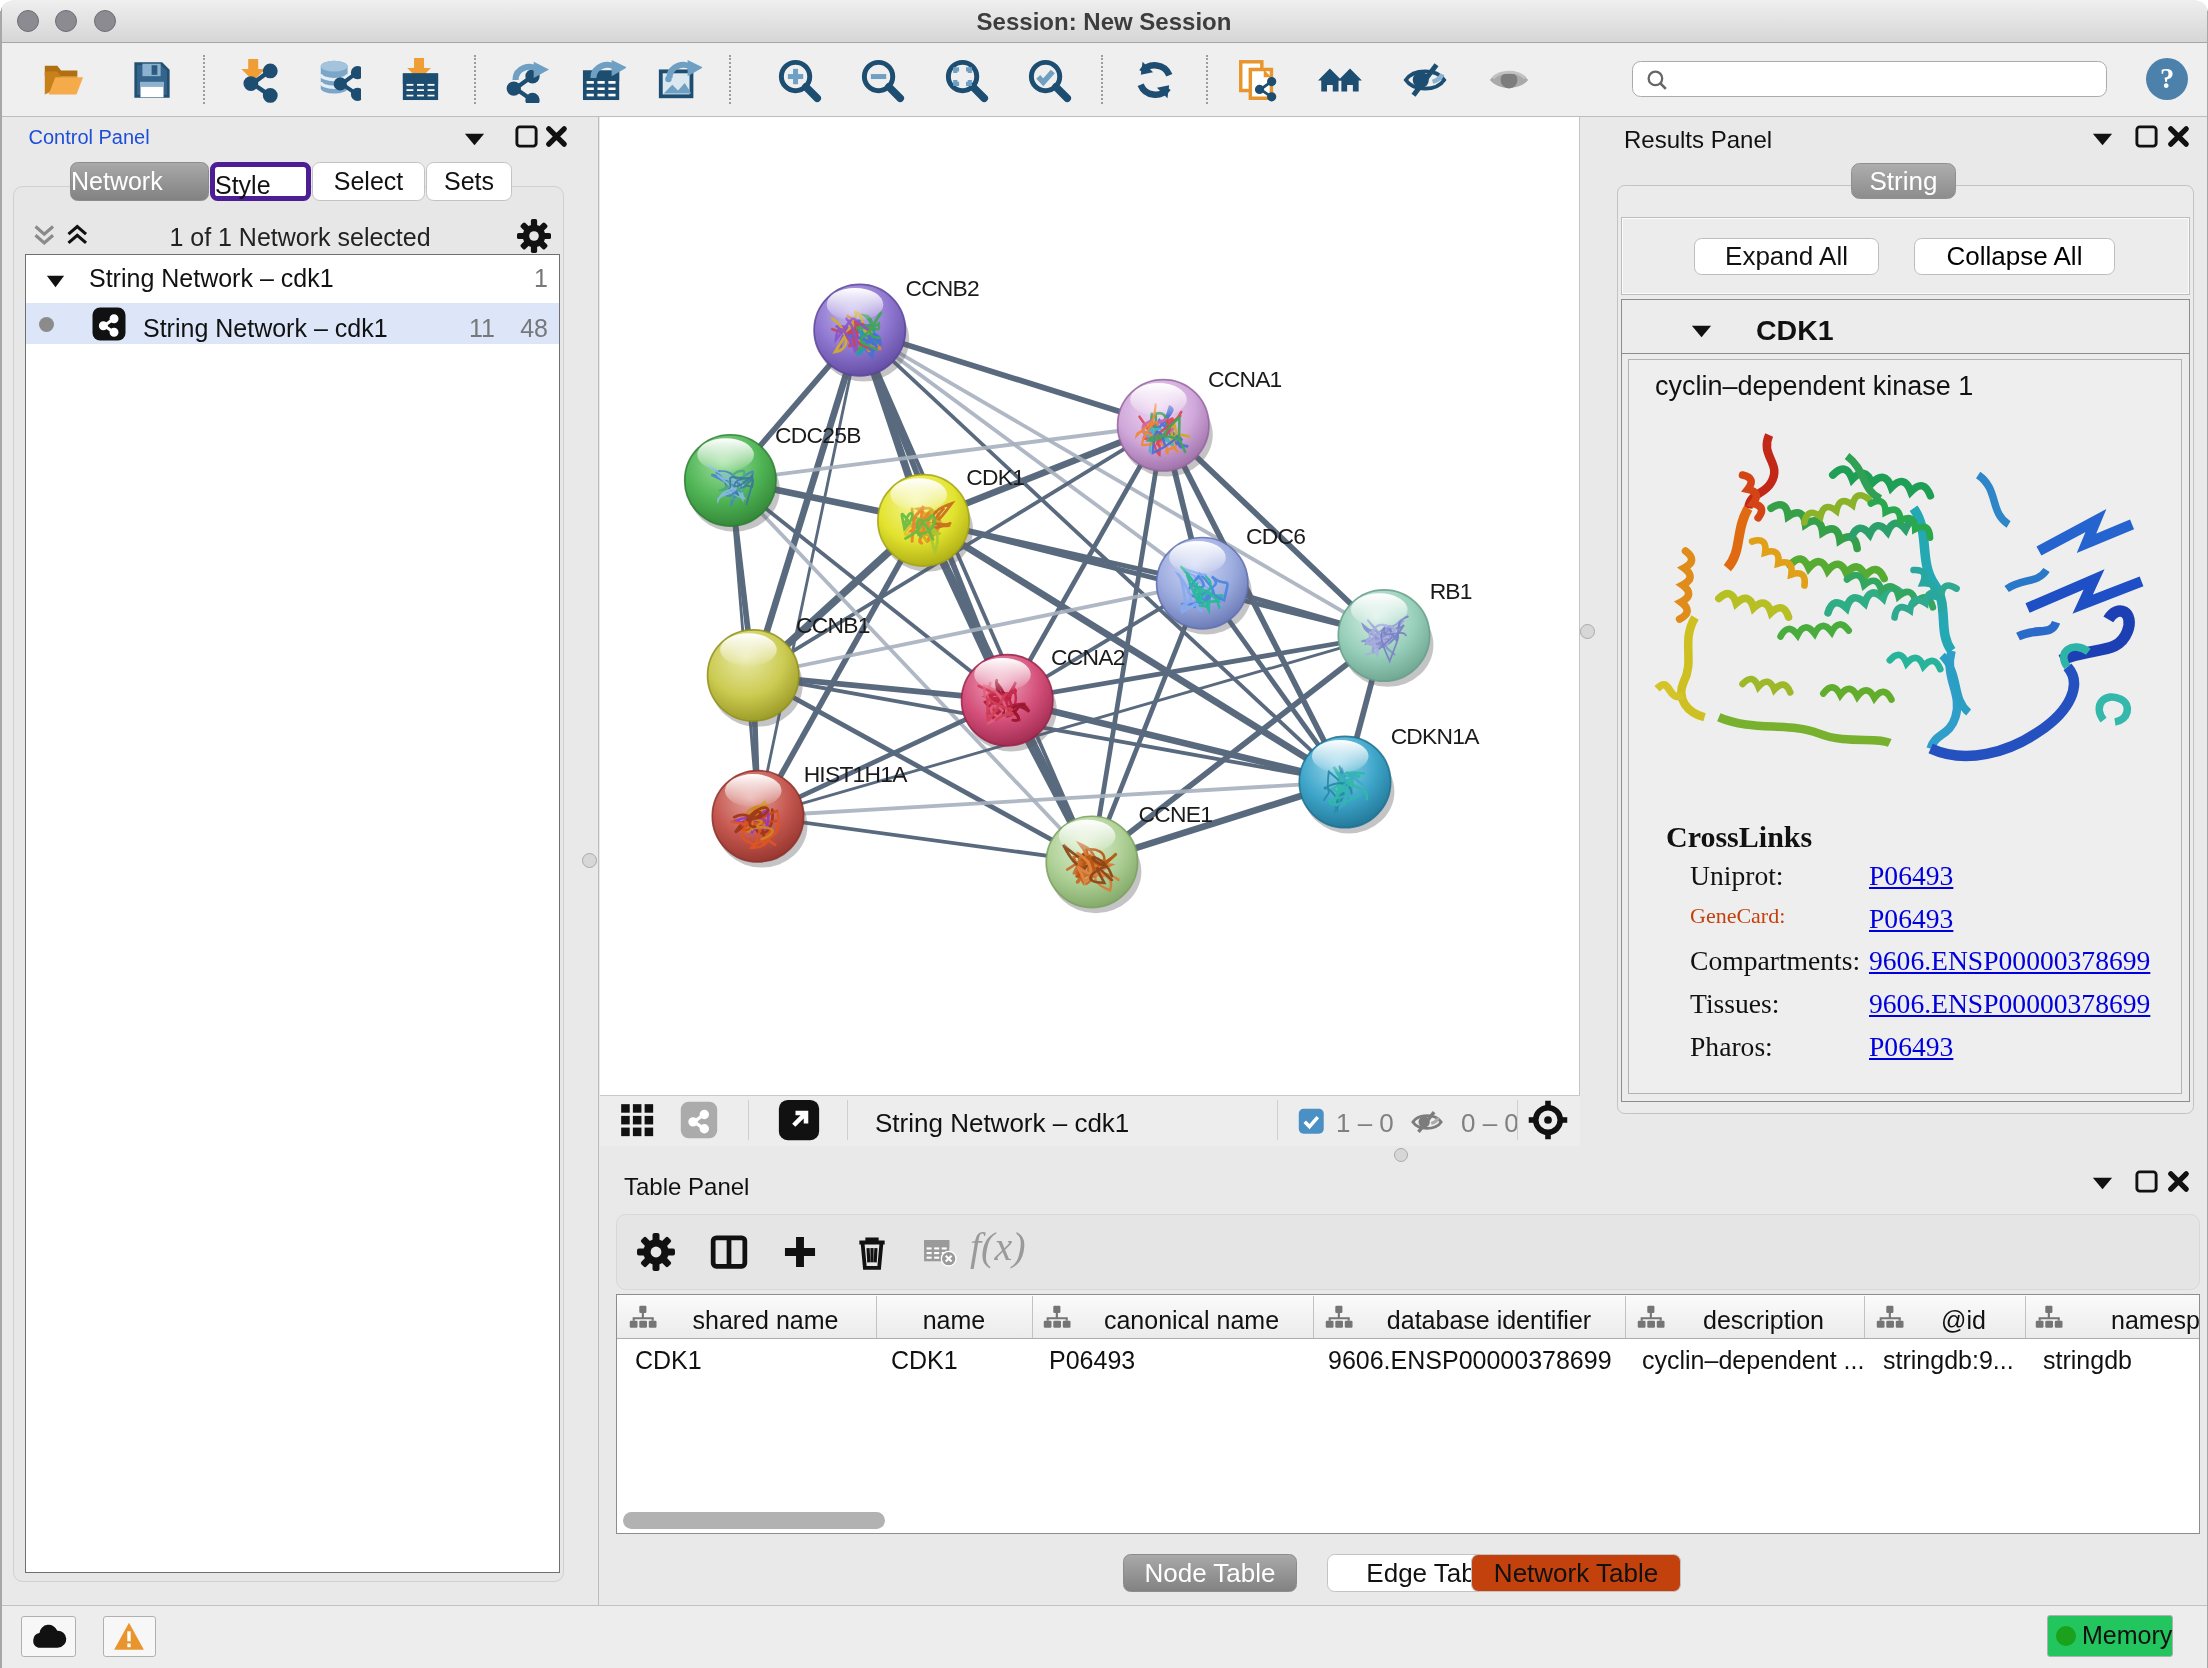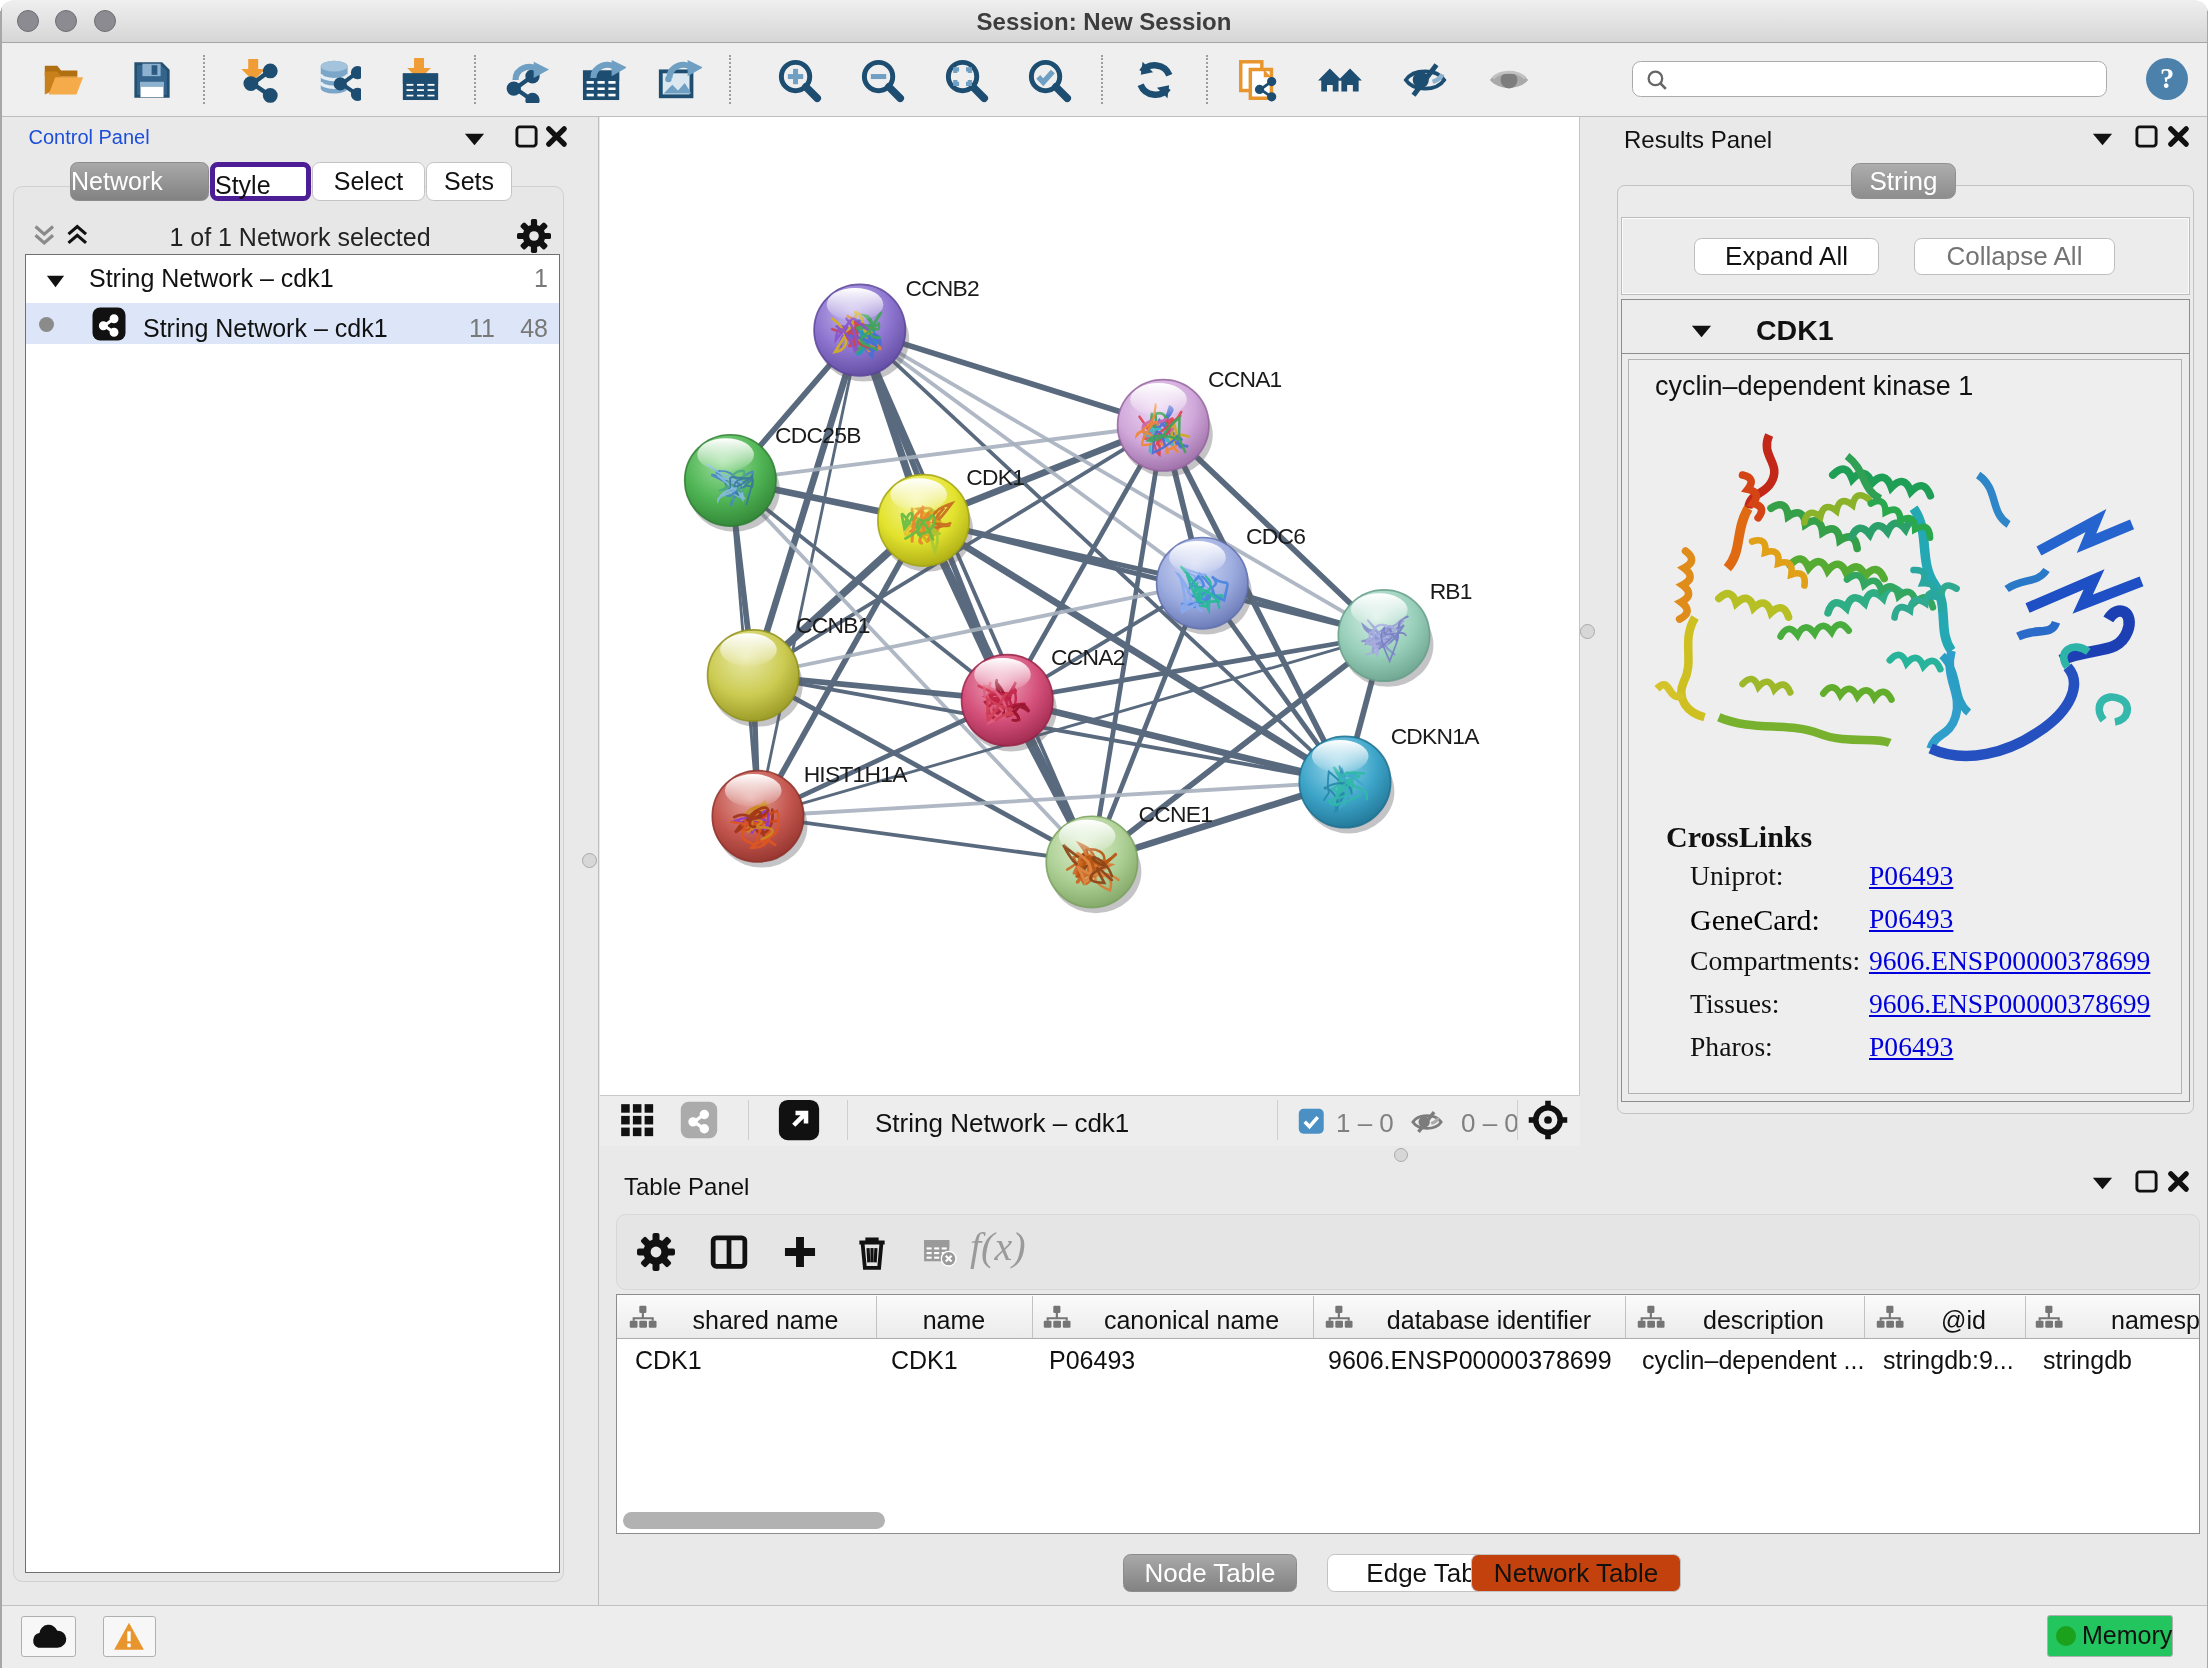--- a/index.html
+++ b/index.html
@@ -610,21 +610,21 @@
 <svg class="abs" style="left:2134px;top:124px" width="25" height="25" viewBox="0 0 26 26">
     <rect x="3" y="3" width="20" height="20" rx="3" fill="none" stroke="#111" stroke-width="3"></rect>
   </svg>
 <svg class="abs" style="left:2166px;top:124px" width="25" height="25" viewBox="0 0 26 26">
     <path d="M5 5 L21 21 M21 5 L5 21" stroke="#111" stroke-width="5.5" stroke-linecap="round"></path>
   </svg>
 <div class="abs" style="left:1617px;top:185px;width:577px;height:929px;border:1px solid #c2c2c2;border-radius:7.6px;background:#ebebeb"></div>
 <div class="abs" style="left:1851px;top:163px;width:105px;height:36px;background:linear-gradient(#adadad,#8d8d8d);border:1px solid #909090;border-radius:8.6px;color:#fff;font-size:26px;text-align:center;line-height:34px">String</div>
 <div class="abs" style="left:1621px;top:217px;width:569px;height:78px;background:#ececec;border:1px solid #bdbdbd;box-shadow:inset 0 0 0 1px #fafafa"></div>
 <div class="abs" style="left:1694px;top:238px;width:185px;height:37px;background:#fff;border:1px solid #bdbdbd;border-radius:7.6px;font-size:26px;text-align:center;line-height:35px;color:#111">Expand All</div>
-<div class="abs" style="left:1914px;top:238px;width:201px;height:37px;background:#fff;border:1px solid #bdbdbd;border-radius:7.6px;font-size:26px;text-align:center;line-height:35px;color:#737373">Collapse All</div>
+<div class="abs" style="left:1914px;top:238px;width:201px;height:37px;background:#fff;border:1px solid #bdbdbd;border-radius:7.6px;font-size:26px;text-align:center;line-height:35px;color:#000000">Collapse All</div>
 <div class="abs" style="left:1621px;top:299px;width:569px;height:803px;background:#ececec;border:1px solid #8d8d8d"></div>
 <svg class="abs" style="left:1689px;top:318px" width="25" height="25" viewBox="0 0 26 26">
     <path d="M3 8 h20 L13 20 z" fill="#111"></path>
   </svg>
 <div class="abs" style="left:1756px;top:314px;font-size:28.5px;font-weight:bold;color:#111">CDK1</div>
 <div class="abs" style="left:1622px;top:353px;width:567px;height:0;border-top:1px solid #8d8d8d"></div>
 <div class="abs" style="left:1628px;top:359px;width:554px;height:735px;background:#eeeeee;border:1px solid #b2b2b2"></div>
 <div class="abs" style="left:1655px;top:371px;font-size:27px;color:#111">cyclin–dependent kinase 1</div>
 <div class="abs" id="PROTHERE" style="left:1628px;top:418px"><svg width="554" height="399" viewBox="0 0 582 420">
       <path d="M148 18 C138 40 162 48 150 68 C142 82 128 78 126 95" fill="none" stroke="#c22718" stroke-width="9"></path>
@@ -660,21 +660,21 @@
       <path d="M205 290 q 9.0 -14.4, 18 0 q 9.0 -14.4, 18 0 q 9.0 -14.4, 18 0 q 9.0 -14.4, 18 0" fill="none" stroke="#63ad2c" stroke-width="7" stroke-linecap="round" transform="rotate(5 205 290)"></path>
       <path d="M300 160 q 8.5 -13.600000000000001, 17 0 q 8.5 -13.600000000000001, 17 0 q 8.5 -13.600000000000001, 17 0" fill="none" stroke="#28a7a0" stroke-width="7" stroke-linecap="round" transform="rotate(55 300 160)"></path>
       <path d="M230 40 C250 55 245 75 265 85" fill="none" stroke="#30a055" ,="" stroke-width="8"></path>
       <path d="M330 250 C350 270 340 295 358 310" fill="none" stroke="#2b9ec4" stroke-width="8"></path>
       <path d="M410 230 C430 220 445 230 450 215" fill="none" stroke="#2a6ac8" stroke-width="9"></path>
       <path d="M398 180 C415 168 430 175 440 160" fill="none" stroke="#2a78c8" stroke-width="8"></path>
     </svg></div>
 <div class="abs ser" style="left:1666px;top:820px;font-size:30px;font-weight:bold;color:#111">CrossLinks</div>
 <div class="abs ser" style="left:1690px;top:860px;font-size:27.6px;color:#111">Uniprot:</div>
 <div class="abs ser" style="left:1869px;top:860px;font-size:27.6px;color:#0000dd;text-decoration:underline">P06493</div>
-<div class="abs ser" style="left:1690px;top:903px;font-size:30px;color:#000000">GeneCard:</div>
+<div class="abs ser" style="left:1690px;top:903px;font-size:22px;color:#c2410c">GeneCard:</div>
 <div class="abs ser" style="left:1869px;top:903px;font-size:27.6px;color:#0000dd;text-decoration:underline">P06493</div>
 <div class="abs ser" style="left:1690px;top:945px;font-size:27.6px;color:#111">Compartments:</div>
 <div class="abs ser" style="left:1869px;top:945px;font-size:27.6px;color:#0000dd;text-decoration:underline">9606.ENSP00000378699</div>
 <div class="abs ser" style="left:1690px;top:988px;font-size:27.6px;color:#111">Tissues:</div>
 <div class="abs ser" style="left:1869px;top:988px;font-size:27.6px;color:#0000dd;text-decoration:underline">9606.ENSP00000378699</div>
 <div class="abs ser" style="left:1690px;top:1031px;font-size:27.6px;color:#111">Pharos:</div>
 <div class="abs ser" style="left:1869px;top:1031px;font-size:27.6px;color:#0000dd;text-decoration:underline">P06493</div>
 <div class="abs" style="left:624px;top:1173px;font-size:24px;color:#111">Table Panel</div>
 <svg class="abs" style="left:2090px;top:1170px" width="25" height="25" viewBox="0 0 26 26">
     <path d="M3 8 h20 L13 20 z" fill="#111"></path>

